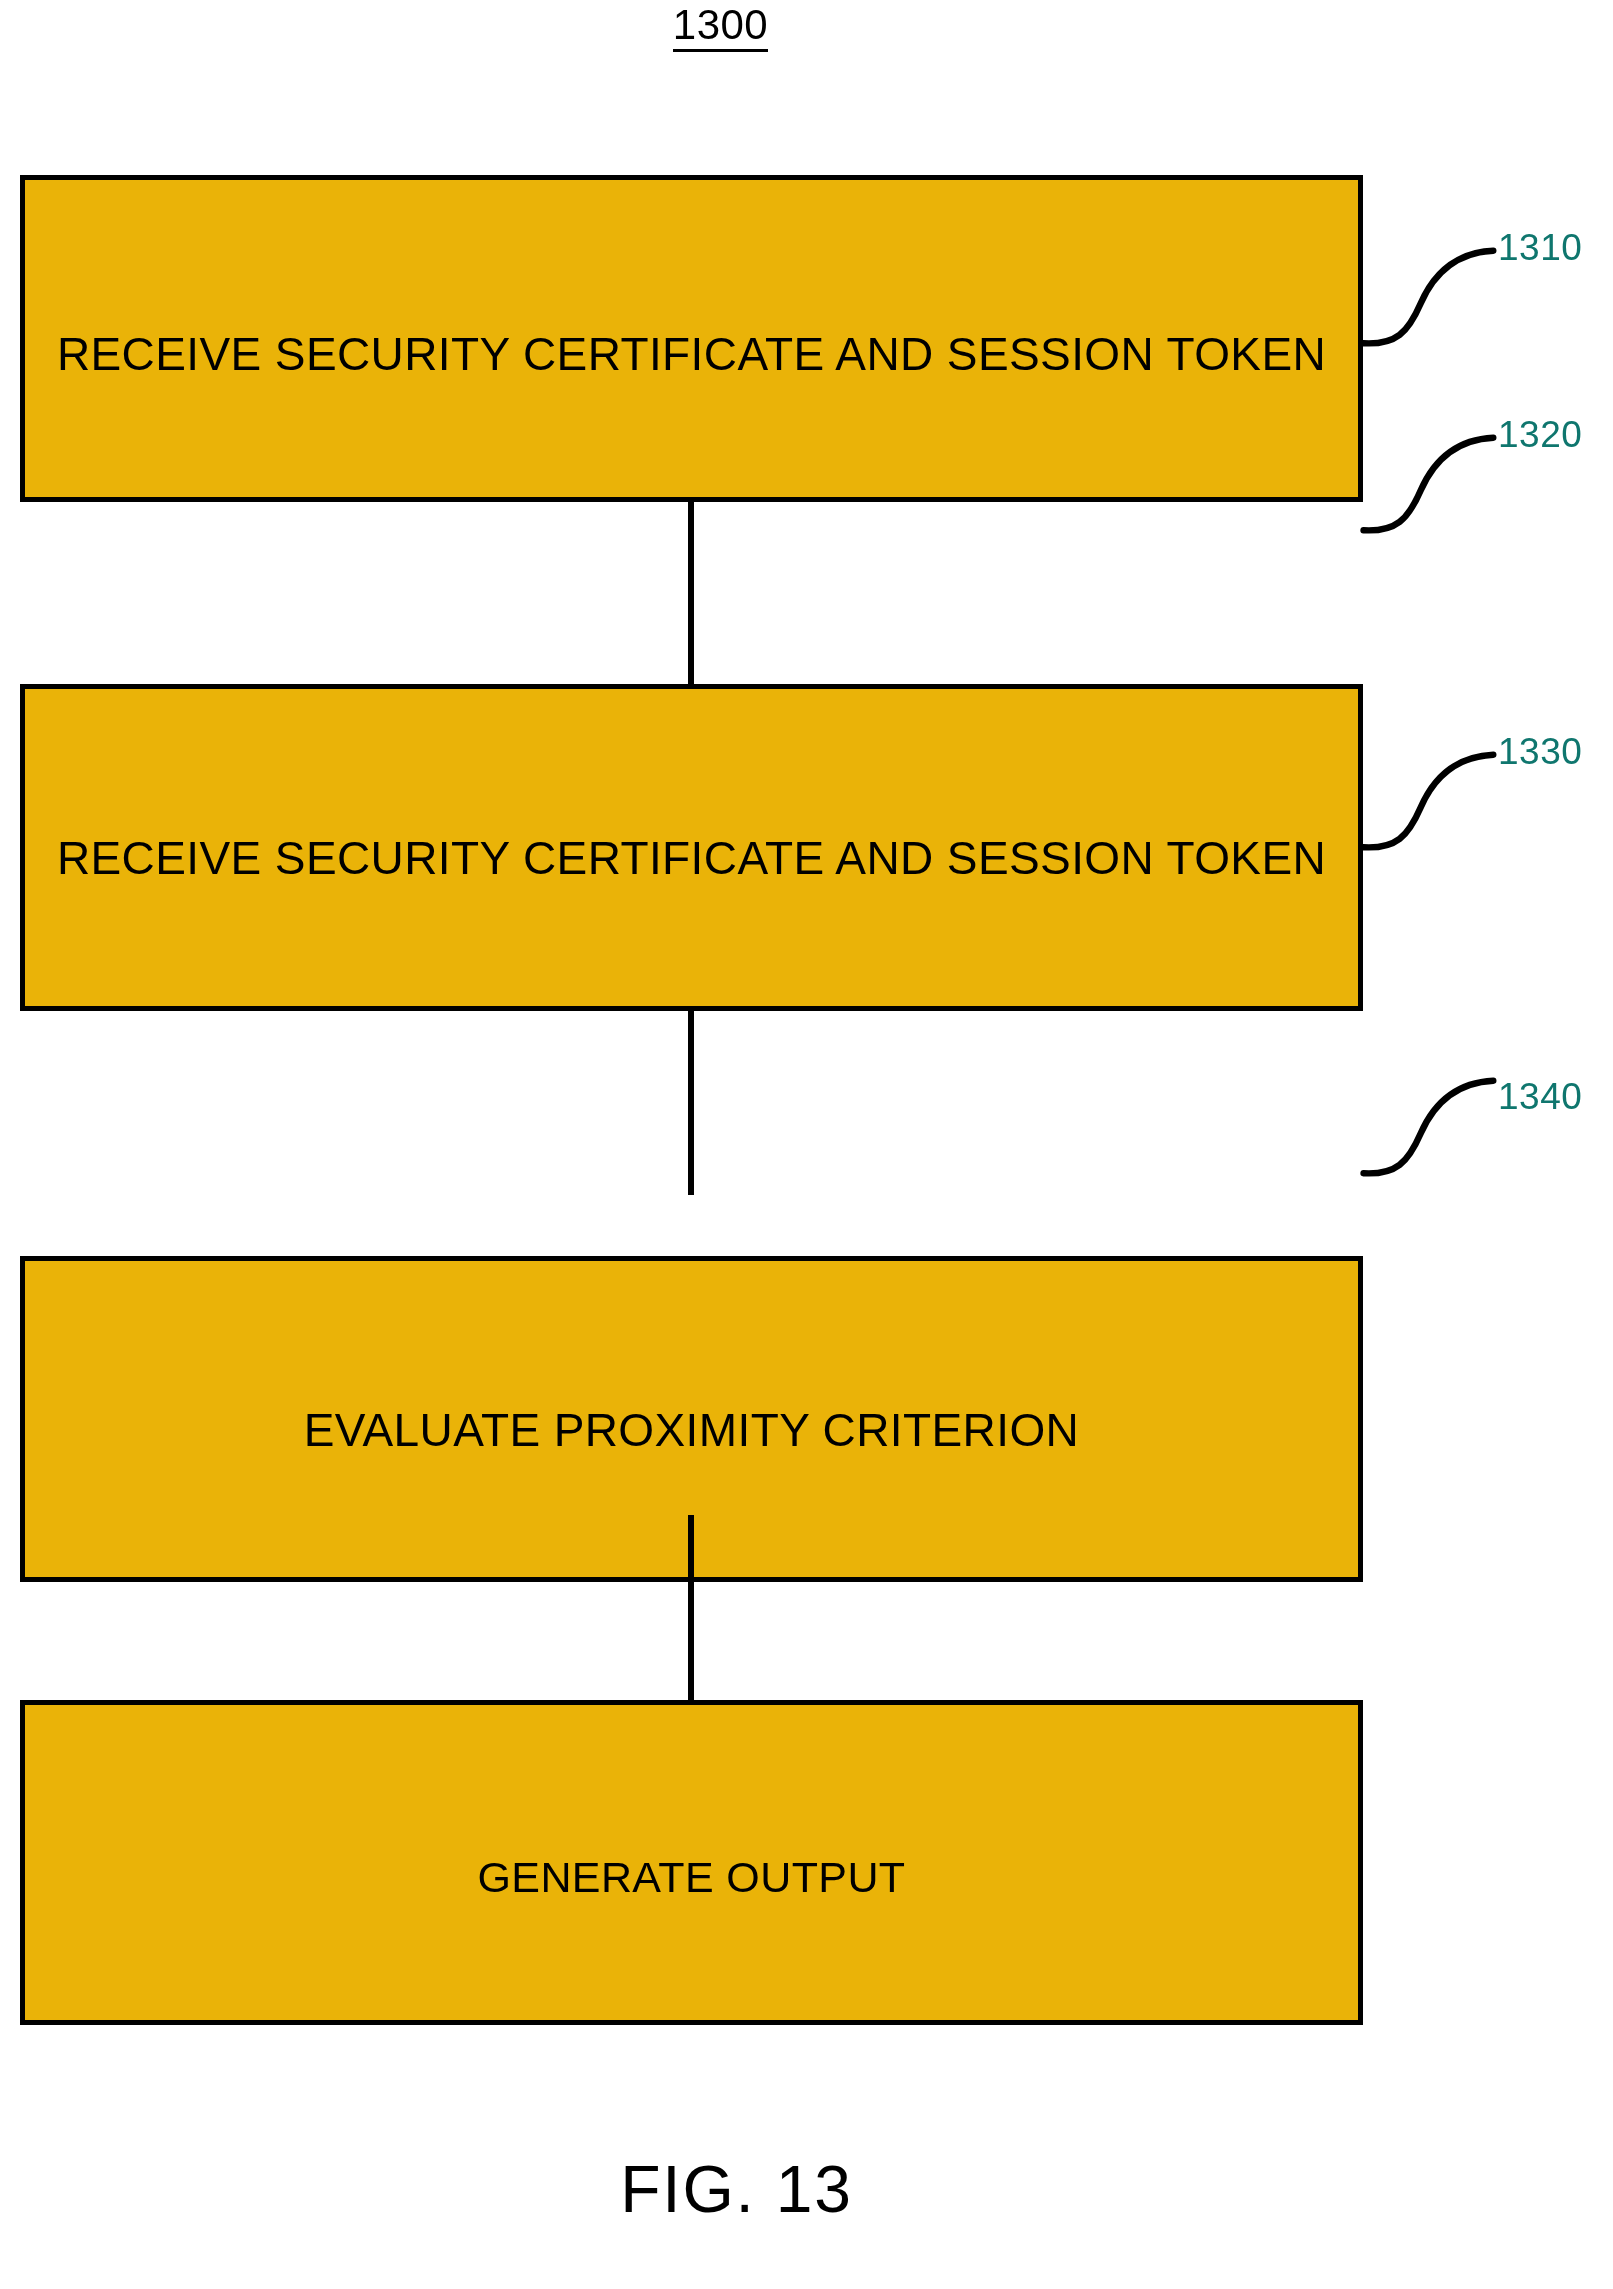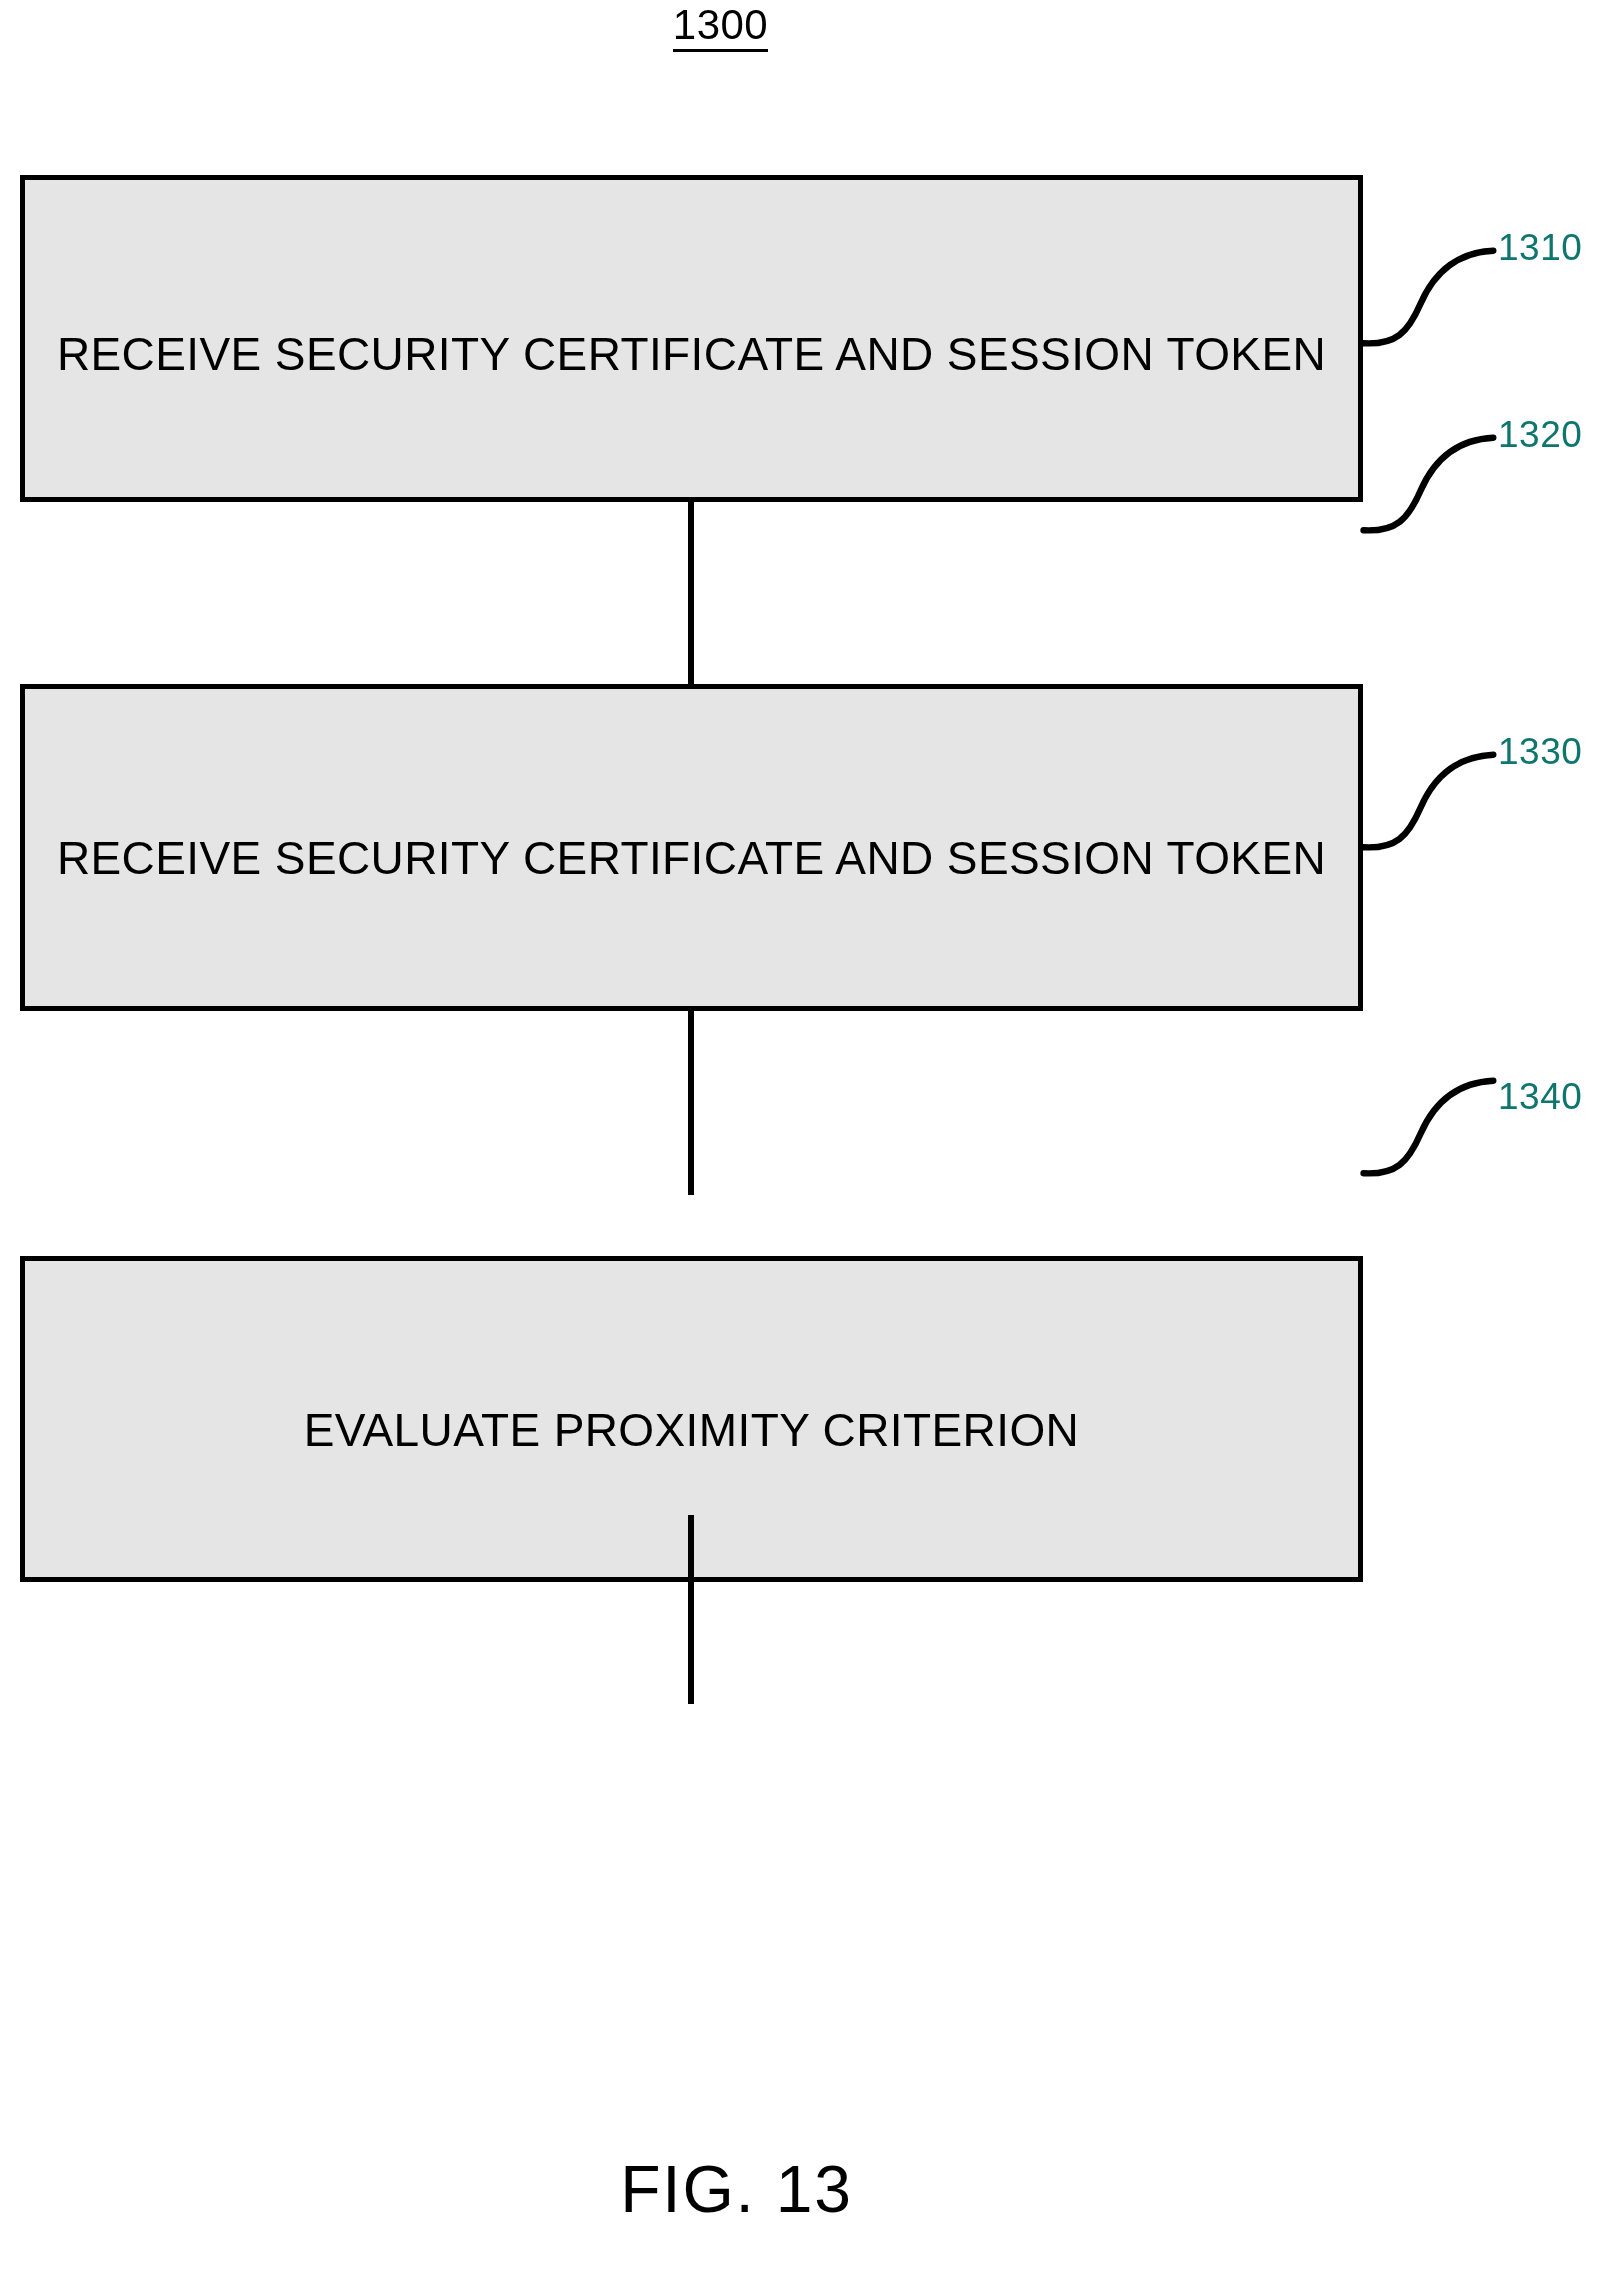--- a/index.html
+++ b/index.html
@@ -39,21 +39,21 @@
     padding-bottom: 1.8px;
   }
 
   
   .flow-box {
     position: absolute;
     left: 20px;
     width: 1343px;
     box-sizing: border-box;
     border: 5.5px solid #000;
-    background: #e5e5e5;
+    background: #eab308;
     display: flex;
     align-items: center;
     justify-content: center;
   }
   .flow-box .box-label {
     text-align: center;
     font-size: 46px;
     letter-spacing: 0.4px;
     line-height: 1.1;
     white-space: nowrap;
@@ -163,20 +163,23 @@
   <div class="flow-box" id="box-1330">
     <div class="box-label">EVALUATE PROXIMITY CRITERION</div>
   </div>
   <svg class="leader-svg" id="leader-1330" viewBox="0 0 170 130">
     <path d="M 9 116 C 45 118, 58 104, 72 72 C 86 40, 110 16, 152 14"></path>
   </svg>
   <div class="ref-num" id="ref-1330">1330</div>
 
   <div class="connector" id="connector-3"></div>
 
+  <div class="flow-box small-text" id="box-1340">
+    <div class="box-label">GENERATE OUTPUT</div>
+  </div>
   <svg class="leader-svg" id="leader-1340" viewBox="0 0 170 130">
     <path d="M 9 116 C 45 118, 58 104, 72 72 C 86 40, 110 16, 152 14"></path>
   </svg>
   <div class="ref-num" id="ref-1340">1340</div>
 
   <div class="fig-caption">FIG. 13</div>
 
 </div>
 
 

